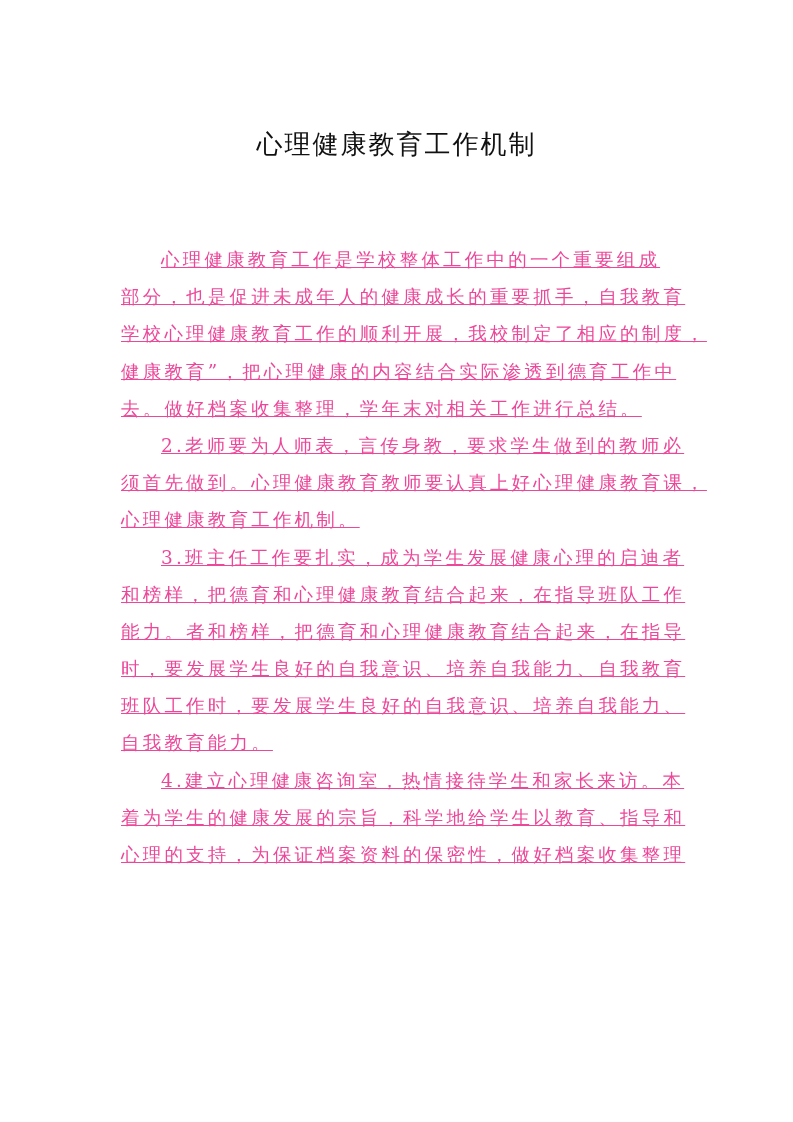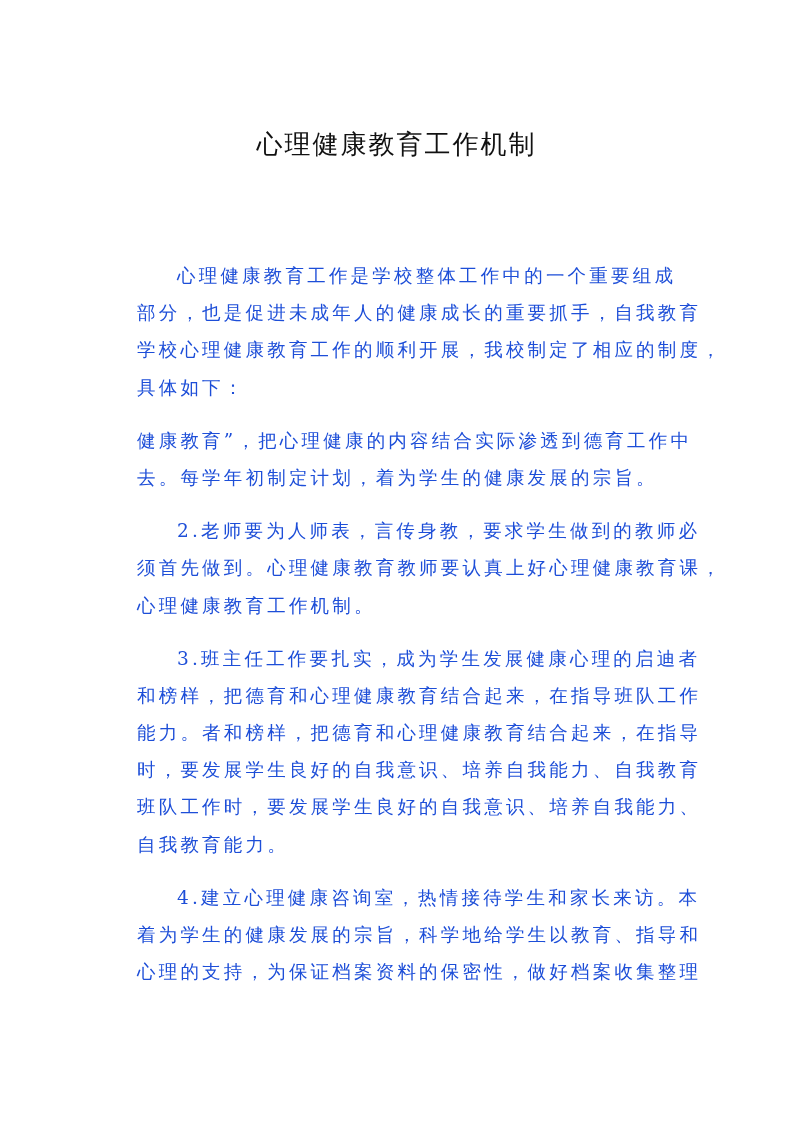--- a/index.html
+++ b/index.html
@@ -35,52 +35,52 @@
     font-weight: normal;
     color: #111;
   }
   .body {
     position: absolute;
     left: 121px;
     top: 241px;
     width: 562px;
   }
   .para {
-    margin: 16px;
+    margin: 0;
     font-size: 18.5px;
     line-height: 37.2px;
     letter-spacing: 3.2px;
     text-align: justify;
-    color: #1d4ed8;
+    color: #ec4899;
+    text-decoration: underline;
   }
   .line {
     display: block;
     white-space: nowrap;
     height: 37.2px;
   }
   .indent { padding-left: 40px; }
 </style>
 </head>
 <body>
 
 <div class="page">
   <h1 class="title">心理健康教育工作机制</h1>
 
   <div class="body">
 
     <p class="para">
       <span class="line indent">心理健康教育工作是学校整体工作中的一个重要组成</span>
       <span class="line">部分，也是促进未成年人的健康成长的重要抓手，自我教育</span>
       <span class="line">学校心理健康教育工作的顺利开展，我校制定了相应的制度，</span>
-      <span class="line">具体如下：</span>
     </p>
 
     <p class="para">
       <span class="line">健康教育”，把心理健康的内容结合实际渗透到德育工作中</span>
-      <span class="line">去。每学年初制定计划，着为学生的健康发展的宗旨。</span>
+      <span class="line">去。做好档案收集整理，学年末对相关工作进行总结。</span>
     </p>
 
     <p class="para">
       <span class="line indent">2.老师要为人师表，言传身教，要求学生做到的教师必</span>
       <span class="line">须首先做到。心理健康教育教师要认真上好心理健康教育课，</span>
       <span class="line">心理健康教育工作机制。</span>
     </p>
 
     <p class="para">
       <span class="line indent">3.班主任工作要扎实，成为学生发展健康心理的启迪者</span>

